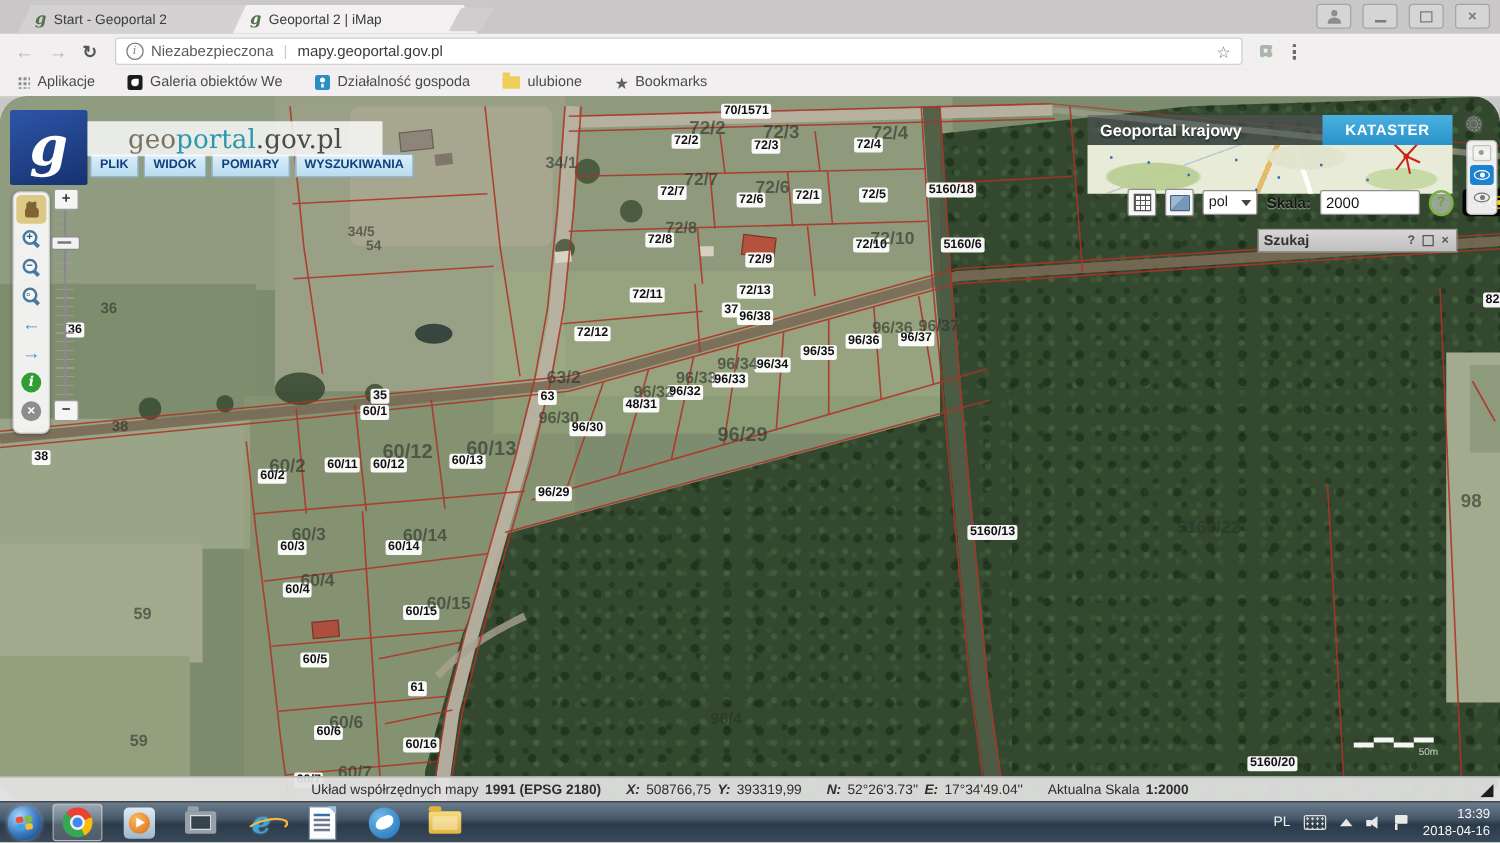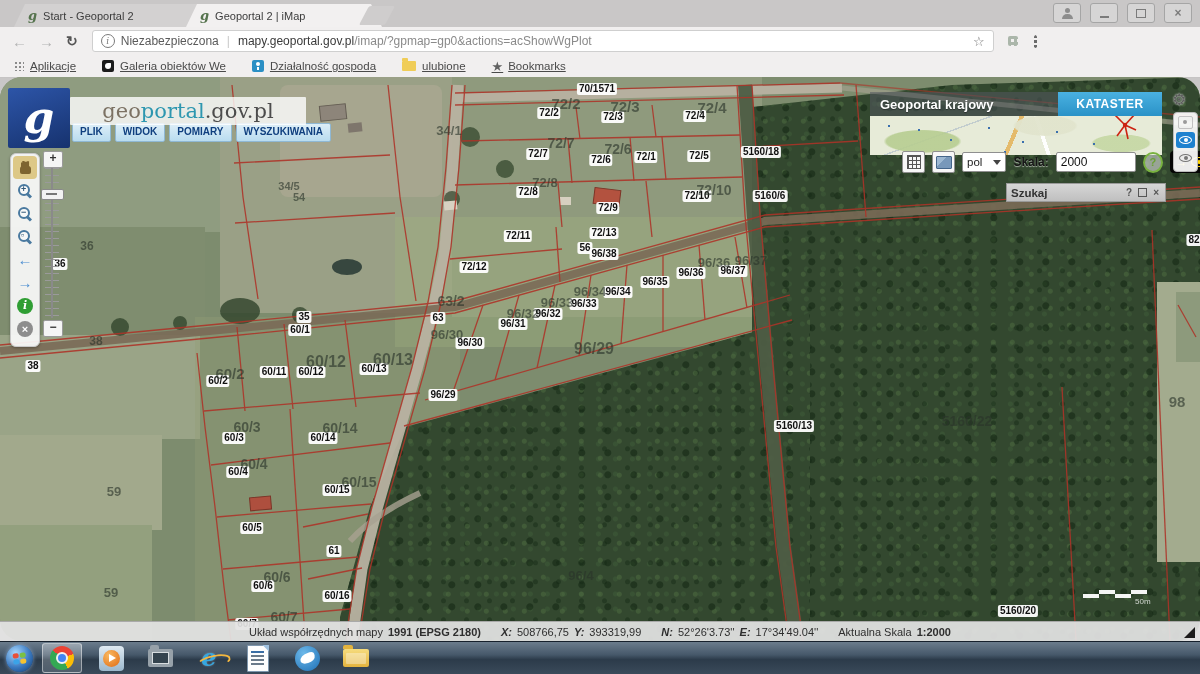--- a/index.html
+++ b/index.html
@@ -31,21 +31,21 @@
   .url-sep{color:#c9c9c9;margin:0 8px;}
   .url-host{color:#3a3a3a;}
   .url-path{color:#8a8a8a;}
   .omni-star{margin-left:auto;margin-right:8px;color:#757575;font-size:13px;}
   .ext-ic{width:10px;height:10px;margin-left:14px;background:
      linear-gradient(#9aa89a 45%,transparent 45%),linear-gradient(90deg,#9aa89a 45%,transparent 45%);
      background-size:6px 6px;border-radius:2px;opacity:.8;}
   .menu-dots{width:3px;height:13px;margin:0 14px 0 16px;background:#6a6a6a;border-radius:2px;
      -webkit-mask:linear-gradient(#000 3px,transparent 3px,transparent 5px,#000 5px,#000 8px,transparent 8px,transparent 10px,#000 10px);}
   #bmrow{position:absolute;left:0;top:55px;width:1200px;height:22px;background:#f1efef;border-bottom:1px solid #c6c4c4;display:flex;align-items:center;font-size:11.5px;color:#4a4a4a;}
-  .bm{display:flex;align-items:center;margin-left:14px;white-space:nowrap;text-decoration:underline;}
+  .bm{display:flex;align-items:center;margin-left:14px;white-space:nowrap;}
   .bm-gap{margin-left:26px;}
   .apps-grid{width:10px;height:10px;margin-right:6px;background-image:radial-gradient(#8a8a8a 1.1px,transparent 1.3px);background-size:4px 4px;background-position:0 0;}
   .gal-ic{width:12px;height:12px;border-radius:2px;background:#1b1b1b;margin-right:6px;position:relative;}
   .gal-ic::after{content:'';position:absolute;left:3px;top:3px;width:6px;height:6px;background:#fff;border-radius:50% 10% 50% 50%;}
   .dzl-ic{width:12px;height:12px;border-radius:2px;background:#2b8fc4;margin-right:6px;position:relative;}
   .dzl-ic::after{content:'';position:absolute;left:4px;top:2px;width:4px;height:4px;border-radius:50%;background:#fff;}
   .dzl-ic::before{content:'';position:absolute;left:5px;top:7px;width:2px;height:3px;background:#fff;}
   .folder-ic{width:14px;height:10px;background:#f0cd58;border-radius:1px;position:relative;margin-right:6px;}
   .folder-ic::before{content:'';position:absolute;top:-3px;left:0;width:6px;height:3px;background:#f0cd58;border-radius:1px 1px 0 0;}
   .star-ic{color:#616161;font-size:13px;margin-right:5px;}
@@ -226,21 +226,20 @@
   <div id="addrr">
   <div id="addrrow">
     <span class="nav-arrow">←</span>
     <span class="nav-arrow">→</span>
     <span class="reload">↻</span>
     <div id="omnibox">
       <span class="info-ic">i</span>
       <span class="sec-text">Niezabezpieczona</span>
       <span class="url-sep">|</span>
       <span class="url-host">mapy.geoportal.gov.pl</span>
-          <span class="url-path">/imap/?gpmap=gp0&amp;actions=acShowWgPlot</span>
       <span class="omni-star">☆</span>
     </div>
     <span class="ext-ic"></span>
     <span class="menu-dots"></span>
   </div>
   </div>
 
   <div id="bmrow">
     <div class="bm">
       <span class="apps-grid"></span>
@@ -376,31 +375,31 @@
       <div class="plabel" style="left: 538px; top: 154px;">72/7</div>
       <div class="plabel" style="left: 601px; top: 160px;">72/6</div>
       <div class="plabel" style="left: 646px; top: 157px;">72/1</div>
       <div class="plabel" style="left: 699px; top: 156px;">72/5</div>
       <div class="plabel" style="left: 761px; top: 152px;">5160/18</div>
       <div class="plabel" style="left: 528px; top: 192px;">72/8</div>
       <div class="plabel" style="left: 608px; top: 208px;">72/9</div>
       <div class="plabel" style="left: 697px; top: 196px;">72/10</div>
       <div class="plabel" style="left: 518px; top: 236px;">72/11</div>
       <div class="plabel" style="left: 604px; top: 233px;">72/13</div>
-      <div class="plabel" style="left: 585px; top: 248px;">56</div>
+      <div class="plabel" style="left: 585px; top: 248px;">37</div>
       <div class="plabel" style="left: 604px; top: 254px;">96/38</div>
       <div class="plabel" style="left: 474px; top: 267px;">72/12</div>
       <div class="plabel" style="left: 770px; top: 196px;">5160/6</div>
       <div class="plabel" style="left: 733px; top: 271px;">96/37</div>
       <div class="plabel" style="left: 691px; top: 273px;">96/36</div>
       <div class="plabel" style="left: 655px; top: 282px;">96/35</div>
       <div class="plabel" style="left: 618px; top: 292px;">96/34</div>
       <div class="plabel" style="left: 584px; top: 304px;">96/33</div>
       <div class="plabel" style="left: 548px; top: 314px;">96/32</div>
-      <div class="plabel" style="left: 513px; top: 324px;">96/31</div>
+      <div class="plabel" style="left: 513px; top: 324px;">48/31</div>
       <div class="plabel" style="left: 470px; top: 343px;">96/30</div>
       <div class="plabel" style="left: 438px; top: 318px;">63</div>
       <div class="plabel" style="left: 443px; top: 395px;">96/29</div>
       <div class="plabel" style="left: 304px; top: 317px;">35</div>
       <div class="plabel" style="left: 300px; top: 330px;">60/1</div>
       <div class="plabel" style="left: 60px; top: 264px;">36</div>
       <div class="plabel" style="left: 33px; top: 366px;">38</div>
       <div class="plabel" style="left: 218px; top: 381px;">60/2</div>
       <div class="plabel" style="left: 274px; top: 372px;">60/11</div>
       <div class="plabel" style="left: 311px; top: 372px;">60/12</div>
@@ -616,15 +615,26 @@
       </span>
     <span class="tb-item">
         <span class="doc-ic"></span>
       </span>
     <span class="tb-item">
         <span class="tbird-ic"></span>
       </span>
     <span class="tb-item">
         <span class="yfolder-ic"></span>
       </span>
+    <span class="tb-tray">
+      <span class="tray-lang">PL</span>
+      <span class="kbd-ic"></span>
+      <span class="up-tri"></span>
+      <span class="spk-ic"></span>
+      <span class="flag-ic"></span>
+      <span class="clock">
+        <div>13:39</div>
+        <div>2018-04-16</div>
+      </span>
+    </span>
   </div>
 
 </div>
 
 </body></html>

